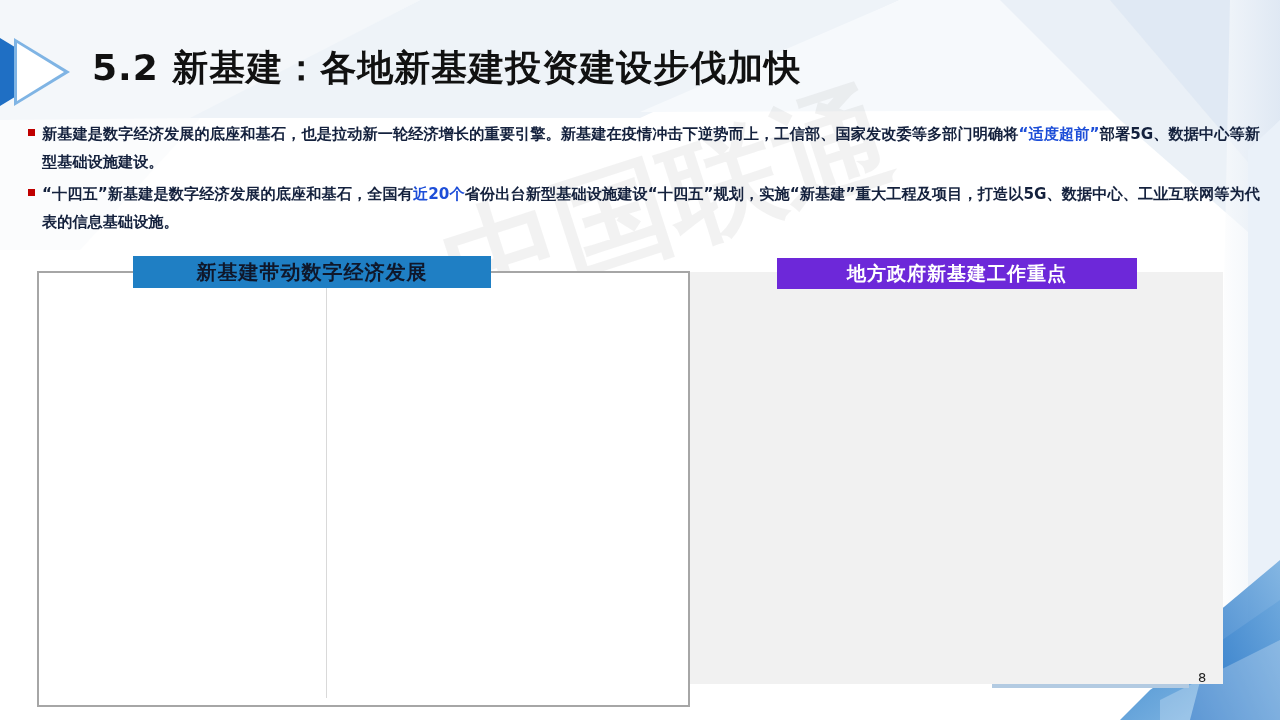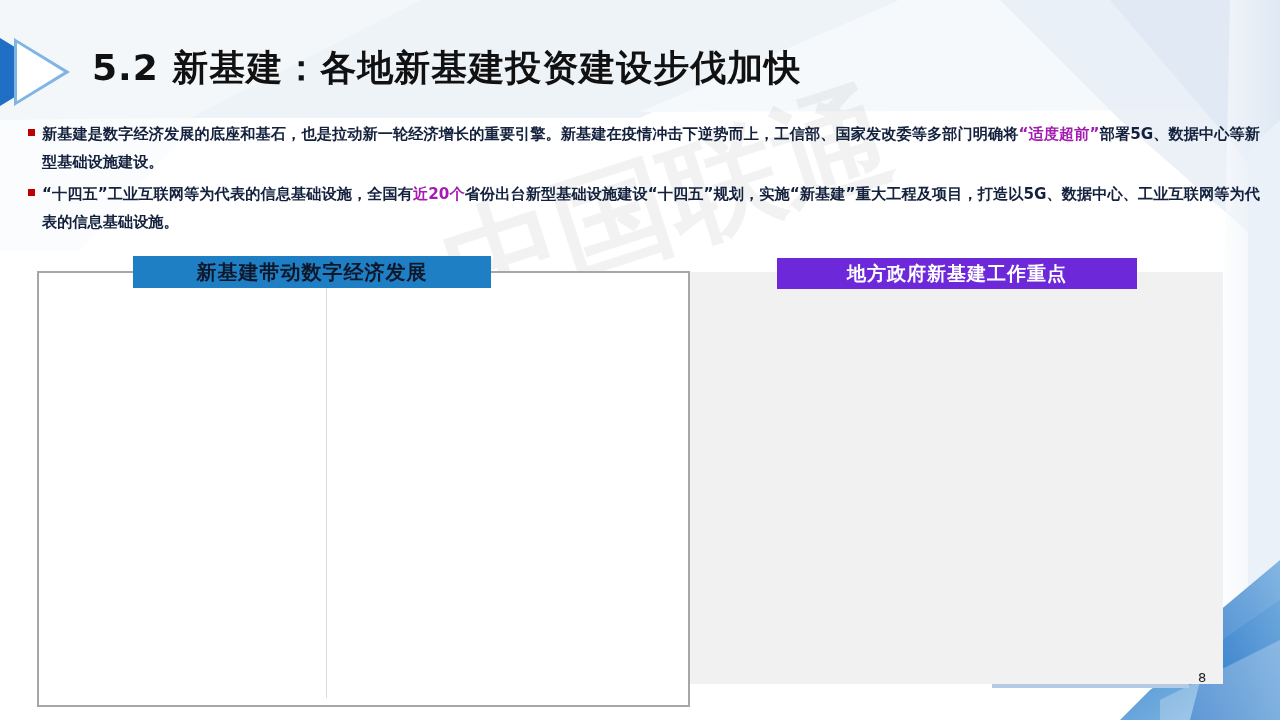--- a/index.html
+++ b/index.html
@@ -34,21 +34,21 @@
 
   
   #bullets { position:absolute; left:28px; top:120px; width:1232px; z-index:3; }
   .bullet-row { display:flex; align-items:flex-start; margin-bottom:4px; }
   .bullet-mark { width:14px; min-width:14px; padding-top:9px; }
   .bullet-mark i { display:block; width:7px; height:7px; background:#c00000; }
   .bullet-text {
      font-size:15.2px; line-height:28px; color:#14213d; font-weight:bold;
      text-align:justify; letter-spacing:0px;
   }
-  .red { color:#a21caf; }
+  .red { color:#1d4ed8; }
 
   
   #left-panel {
      position:absolute; left:37px; top:271px; width:653px; height:436px;
      border:2px solid #a6a6a6; background:#ffffff; z-index:2;
   }
   #left-header {
      position:absolute; left:133px; top:256px; width:358px; height:32px;
      background:#1f7fc4; color:#0f172a; font-size:20px; font-weight:bold;
      display:flex; align-items:center; justify-content:center; z-index:4;
@@ -182,21 +182,21 @@
   <div class="bullet-row">
     <div class="bullet-mark">
         <i></i>
       </div>
     <div class="bullet-text" id="bullet-0"><span>新基建是数字经济发展的底座和基石，也是拉动新一轮经济增长的重要引擎。新基建在疫情冲击下逆势而上，工信部、国家发改委等多部门明确将</span><span class="red">“适度超前”</span><span>部署5G、数据中心等新型基础设施建设。</span></div>
   </div>
   <div class="bullet-row">
     <div class="bullet-mark">
         <i></i>
       </div>
-    <div class="bullet-text" id="bullet-1"><span>“十四五”工业互联网等为代表的信息基础设施，全国有</span><span class="red">近20个</span><span>省份出台新型基础设施建设“十四五”规划，实施“新基建”重大工程及项目，打造以5G、数据中心、工业互联网等为代表的信息基础设施。</span></div>
+    <div class="bullet-text" id="bullet-1"><span>“十四五”新基建是数字经济发展的底座和基石，全国有</span><span class="red">近20个</span><span>省份出台新型基础设施建设“十四五”规划，实施“新基建”重大工程及项目，打造以5G、数据中心、工业互联网等为代表的信息基础设施。</span></div>
   </div>
 </div>
 
 <div id="left-panel"></div>
 <div class="lp-divider"></div>
 <div id="left-header">新基建带动数字经济发展</div>
 
 <div id="invest-title" class="card-title">新基建投资拉动作用显著</div>
 <div id="invest-box"><span>根据信通院测算，“十四五”期间我国新基建投资将达到</span><span class="red">10.6万亿</span><span>，占全社会基础设施投资10%左右；2021-2023年，数据中心产业投资或达</span><span class="red">1.4万亿元</span><span>；2020-2025年，5G网络建设投资累计将达到</span><span class="red">1.2万亿元</span><span>，带动产业链上下游以及各行业应用投资超过</span><span class="red">3.5万亿元</span><span>。</span></div>
 

